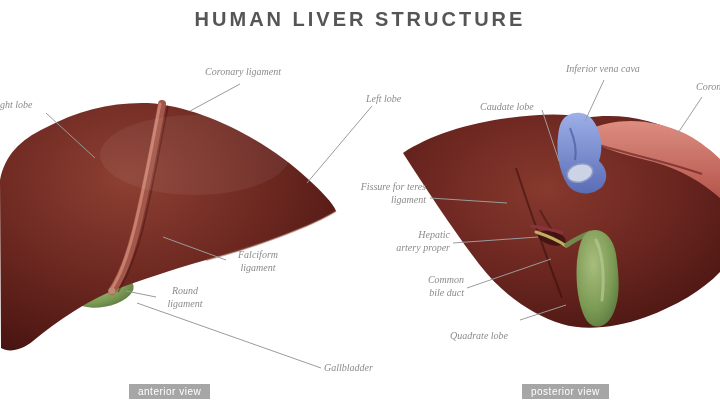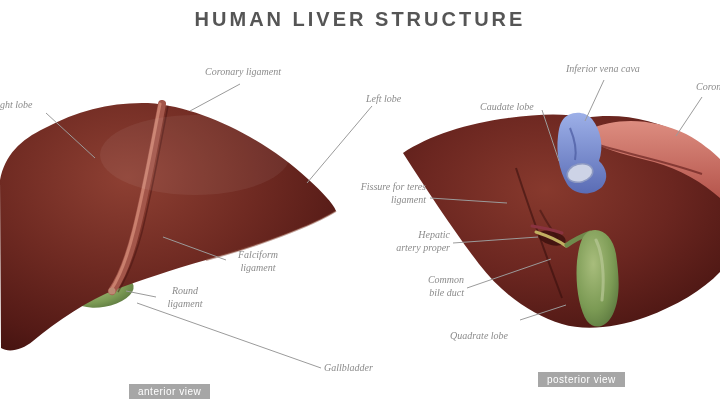--- a/index.html
+++ b/index.html
@@ -172,15 +172,15 @@
   <div class="label right" style="left:380px;top:274px;width:84px;">Common
 bile duct</div>
   <div class="label" style="left:450px;top:314px;margin-top:16px;">Quadrate lobe</div>
   <div class="label center" style="left:228px;top:249px;width:60px;font-family:Liberation Serif, serif;">Falciform
 ligament</div>
   <div class="label center" style="left:156px;top:285px;width:58px;">Round
 ligament</div>
   <div class="label" style="left:324px;top:362px;">Gallbladder</div>
 
   <div class="badge" style="left:129px;top:384px;">anterior view</div>
-  <div class="badge" style="left:522px;top:372px;margin-left:16px;">posterior view</div>
+  <div class="badge" style="left:522px;top:384px;">posterior view</div>
 
 </div>
 
 </body></html>

